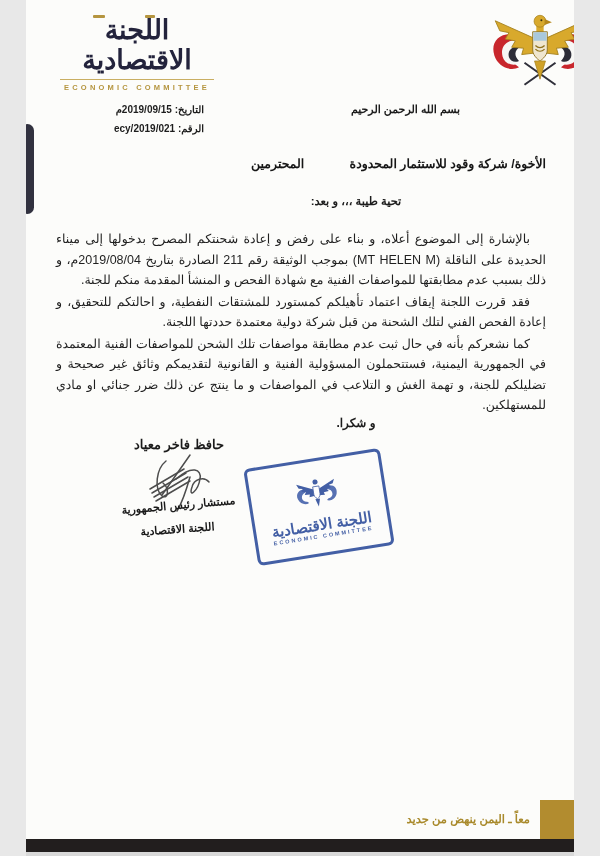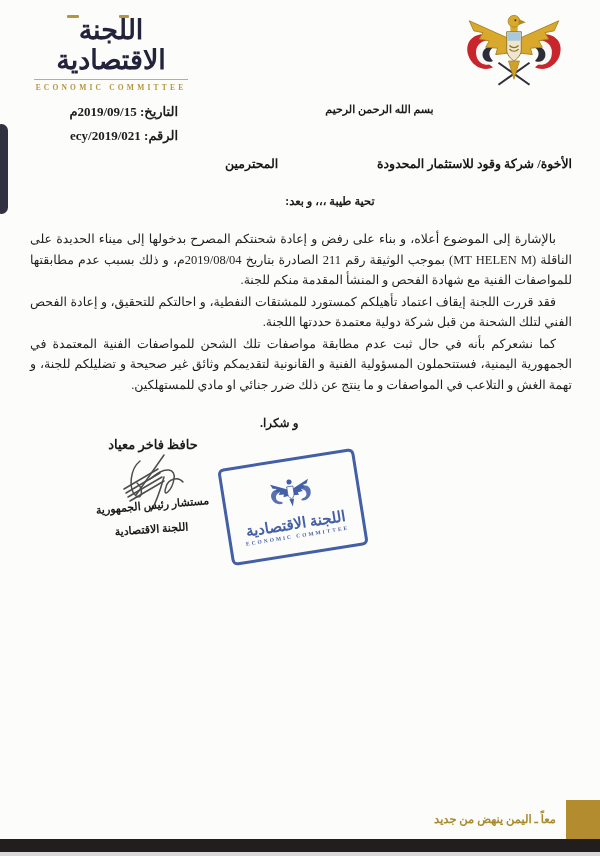--- a/index.html
+++ b/index.html
@@ -1,58 +1,58 @@
 <!DOCTYPE html>
 <html lang="ar"><head>
 <meta charset="utf-8">
 <style>
   html,body{margin:0;padding:0;background:#e8e8e8;}
   .page{
-    position:relative;width:600px;height:856px;margin:0 auto;
+    position:relative;width:548px;height:856px;margin:0 auto;
     background:#fcfcfa;overflow:hidden;
-    font-family:Liberation Serif, serif;color:#222;
+    font-family:Liberation Sans, sans-serif;color:#222;
   }
   
   .logo{position:absolute;left:32px;top:16px;width:158px;text-align:center;}
   .logo-ar{
     position:relative;font-size:27px;font-weight:900;color:#23233c;
     line-height:1.1;letter-spacing:-1px;direction:rtl;
   }
   .logo-ar::before,.logo-ar::after{
     content:"";position:absolute;top:-1px;height:3px;background:#b5953f;border-radius:1px;
   }
   .logo-ar::before{left:22%;width:12px;}
   .logo-ar::after{left:55%;width:10px;}
   .logo-rule{height:1px;background:#c9ae62;margin:4px 2px 3px;}
   .logo-en{font-size:7.5px;font-weight:700;color:#b5953f;letter-spacing:3.2px;white-space:nowrap;}
   .emblem{position:absolute;}
   .emblem-main{left:452px;top:8px;}
   
   .bismillah{position:absolute;left:312px;top:103px;width:135px;text-align:center;
     font-size:11px;font-weight:700;direction:rtl;color:#1d1d1d;}
   .refblock{position:absolute;left:56px;top:104px;width:122px;direction:rtl;text-align:right;
-    font-size:13px;font-weight:700;color:#1d1d1d;}
+    font-size:10px;font-weight:700;color:#1d1d1d;}
   .refblock div{margin-bottom:8px;white-space:nowrap;}
   .scan-bar{position:absolute;left:-5px;top:124px;width:13px;height:90px;border-radius:7px;background:#31313f;}
   
   .addressee{position:absolute;left:225px;right:28px;top:156px;direction:rtl;
     display:flex;justify-content:space-between;align-items:baseline;
     font-size:12.5px;font-weight:700;color:#161616;}
   .greeting{position:absolute;left:215px;top:194px;width:230px;text-align:center;direction:rtl;
     font-size:11.5px;font-weight:600;color:#1c1c1c;}
   .subject{position:absolute;left:28px;right:28px;top:203px;text-align:center;direction:rtl;
     font-size:12.5px;font-weight:800;color:#111;
     text-decoration:underline;text-underline-offset:3px;}
   
   .body-text{position:absolute;left:30px;right:28px;top:229px;direction:rtl;}
   .body-text p{
     margin:0 0 1px 0;font-size:12.5px;line-height:20.5px;color:#1f1f1f;
     text-align:justify;text-indent:16px;
   }
-  .closing{position:absolute;left:260px;top:416px;width:140px;text-align:left;direction:rtl;
+  .closing{position:absolute;left:260px;top:416px;width:140px;text-align:center;direction:rtl;
     font-size:12px;font-weight:600;color:#1c1c1c;}
   
   .sig-name{position:absolute;left:98px;top:437px;width:110px;text-align:center;direction:rtl;
     font-size:13px;font-weight:800;color:#1a1a1a;}
   .sig-scribble{position:absolute;left:104px;top:449px;}
   .sig-title1{position:absolute;left:80px;top:499px;width:145px;text-align:center;direction:rtl;
     font-size:11px;font-weight:800;color:#1a1a1a;transform:rotate(-5deg);}
   .sig-title2{position:absolute;left:94px;top:523px;width:115px;text-align:center;direction:rtl;
     font-size:11px;font-weight:800;color:#1a1a1a;transform:rotate(-4deg);}
   

